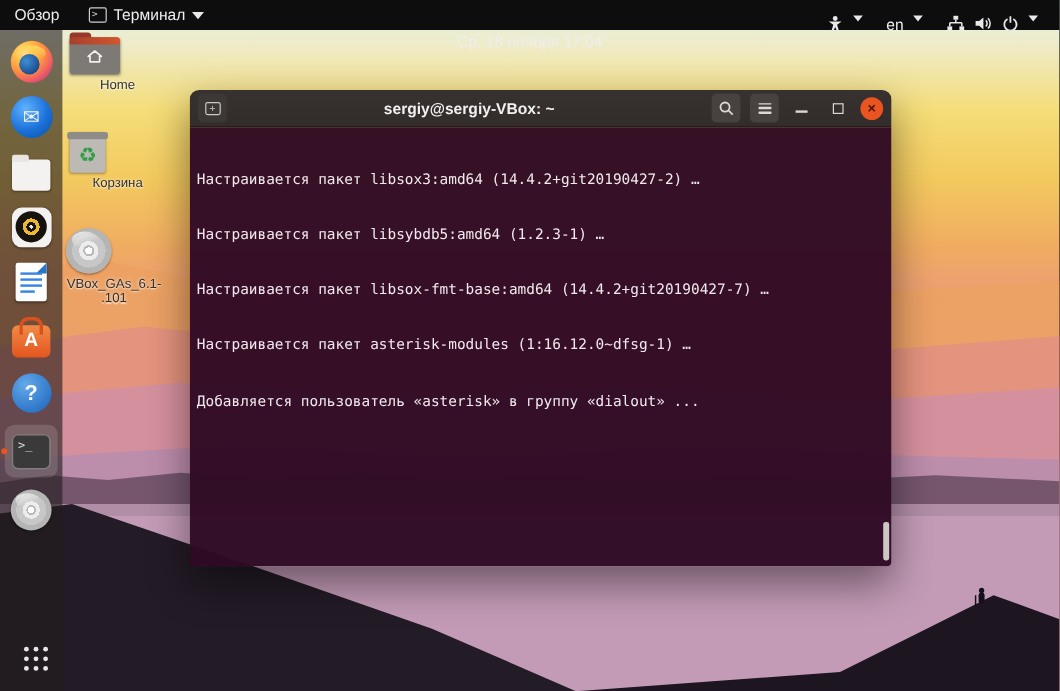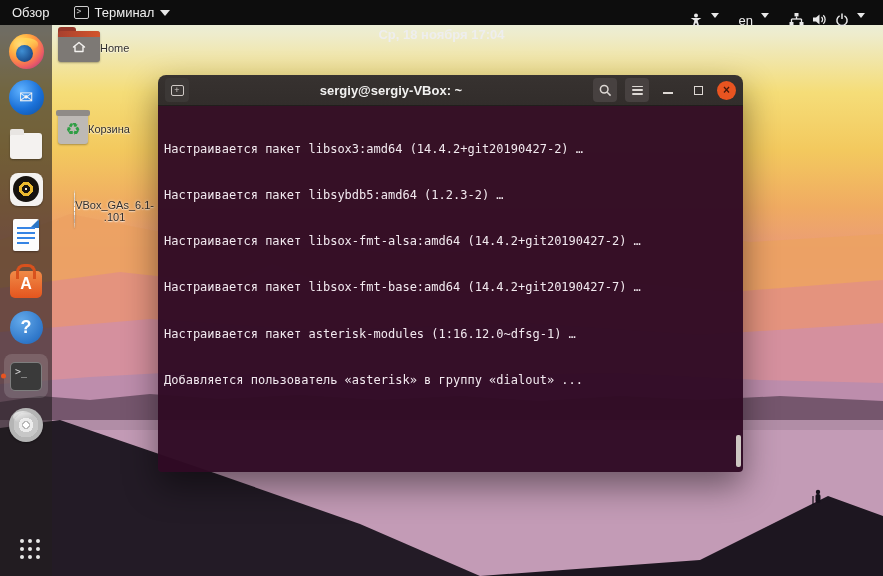--- a/index.html
+++ b/index.html
@@ -12,21 +12,21 @@
     background:linear-gradient(180deg,#e2f1ee 0%,#eeeccc 6%,#f5dd78 16%,#f3c95e 26%,
       #f0ab62 36%,#e9977e 46%,#dd8f96 56%,#cd8ca6 68%,#bd90b4 82%,#b492bb 100%); }
   .wallpaper svg { position:absolute; left:0; top:0; }
 
   
   .topbar { position:absolute; left:0; top:0; width:883px; height:25px; background:#0d0d0d;
             display:flex; align-items:center; color:#eee; font-size:13px; z-index:10; }
   .tb-left { display:flex; align-items:center; height:100%;text-align:right; }
   .tb-item { display:flex; align-items:center; gap:6px; height:100%; padding:0 12px; cursor:default; }
   .tb-center { position:absolute; left:50%; transform:translateX(-50%); height:100%; display:flex; align-items:center; }
-  .clock { font-weight:700;margin-top:44px; }
+  .clock { font-weight:400;margin-top:44px; }
   .tb-right { margin-left:auto; display:flex; align-items:center; height:100%; padding-right:8px; }
   .caret { width:0; height:0; border-left:4px solid transparent; border-right:4px solid transparent;
            border-top:5px solid #e8e8e8; display:inline-block; }
   .mini-term { width:15px; height:13px; border:1px solid #cfcfcf; border-radius:2px;
                display:inline-flex; align-items:flex-start; justify-content:flex-start; }
   .mini-term-glyph { font-family:"DejaVu Sans Mono", monospace; font-size:8px; line-height:10px;
                      color:#cfcfcf; padding-left:2px; }
   .tb-icon { display:inline-flex; align-items:center; justify-content:center; }
   .tb-group { display:flex; align-items:flex-start; gap:8px; padding:15px 10px; height:100%; }
 
@@ -90,22 +90,22 @@
 
   .icon-appgrid { width:4px; height:4px; border-radius:50%; background:#e8e8e8;
     box-shadow: 8px 0 0 #e8e8e8, 16px 0 0 #e8e8e8,
                 0 8px 0 #e8e8e8, 8px 8px 0 #e8e8e8, 16px 8px 0 #e8e8e8,
                 0 16px 0 #e8e8e8, 8px 16px 0 #e8e8e8, 16px 16px 0 #e8e8e8;
     margin:-8px 0 0 -8px; }
   .dock-bottom { margin-top:auto; margin-bottom:16px; width:44px; height:30px;
                  display:flex; align-items:center; justify-content:center; }
 
   
-  .desktop-icon { position:absolute; width:80px; display:flex; flex-direction:row;
-                  align-items:center; z-index:3; cursor:default; }
+  .desktop-icon { position:absolute; width:80px; display:flex; flex-direction:column;
+                  z-index:3; cursor:default; }
   .di-label { margin-top:3px; font-size:11px; color:#33302e; text-align:center; line-height:12px;
               text-shadow:0 0 3px rgba(255,255,255,0.85), 0 1px 1px rgba(255,255,255,0.6); }
   .folder-home { width:42px; height:31px; background:#7d7975; border-radius:3px; position:relative;
                  display:flex; align-items:center; justify-content:center; box-shadow:0 1px 2px rgba(0,0,0,0.3); }
   .folder-home::before { content:""; position:absolute; left:0; top:-4px; width:18px; height:6px;
                  background:#96382a; border-radius:3px 3px 0 0; }
   .folder-home::after { content:""; position:absolute; left:0; top:0; width:100%; height:6px;
                  background:linear-gradient(90deg,#a8402e,#d3552b); border-radius:3px 3px 0 0; }
   .trash-can { width:30px; height:34px; background:#bdb9b5; border-radius:3px; position:relative;
                display:flex; align-items:center; justify-content:center; box-shadow:0 1px 2px rgba(0,0,0,0.3); }
@@ -269,21 +269,21 @@
     <span class="di-label">Home</span>
   </div>
 
   <div class="desktop-icon" style="left:58px; top:110px;">
     <span class="trash-can">
       <span class="recycle-glyph">♻</span>
     </span>
     <span class="di-label">Корзина</span>
   </div>
 
-  <div class="desktop-icon" style="left:74px; top:190px;">
+  <div class="desktop-icon" style="left:55px; top:190px;">
     <span class="icon-disc" style="width:38px;height:38px;"></span>
     <span class="di-label">
       <span style="display:block">VBox_GAs_6.1-</span>
       <span style="display:block">.101</span>
     </span>
   </div>
 
   <div class="window">
     <div class="titlebar">
       <button class="tbtn">
@@ -308,22 +308,21 @@
         </button>
       <button class="tbtn ctl">
           <span class="max-glyph"></span>
         </button>
       <button class="close-btn">
           <span>×</span>
         </button>
     </div>
     <div class="term-body">
       <div class="term-line">Настраивается пакет libsox3:amd64 (14.4.2+git20190427-2) …</div>
-      <div class="term-line">Настраивается пакет libsybdb5:amd64 (1.2.3-2) …</div>
-      <div class="term-line">Настраивается пакет libsox-fmt-alsa:amd64 (14.4.2+git20190427-2) …</div>
+      <div class="term-line">Настраивается пакет libsybdb5:amd64 (1.2.3-1) …</div>
       <div class="term-line">Настраивается пакет libsox-fmt-base:amd64 (14.4.2+git20190427-7) …</div>
       <div class="term-line">Настраивается пакет asterisk-modules (1:16.12.0~dfsg-1) …</div>
       <div class="term-line">Добавляется пользователь «asterisk» в группу «dialout» ...</div>
       
       
       
       
       
       
       

